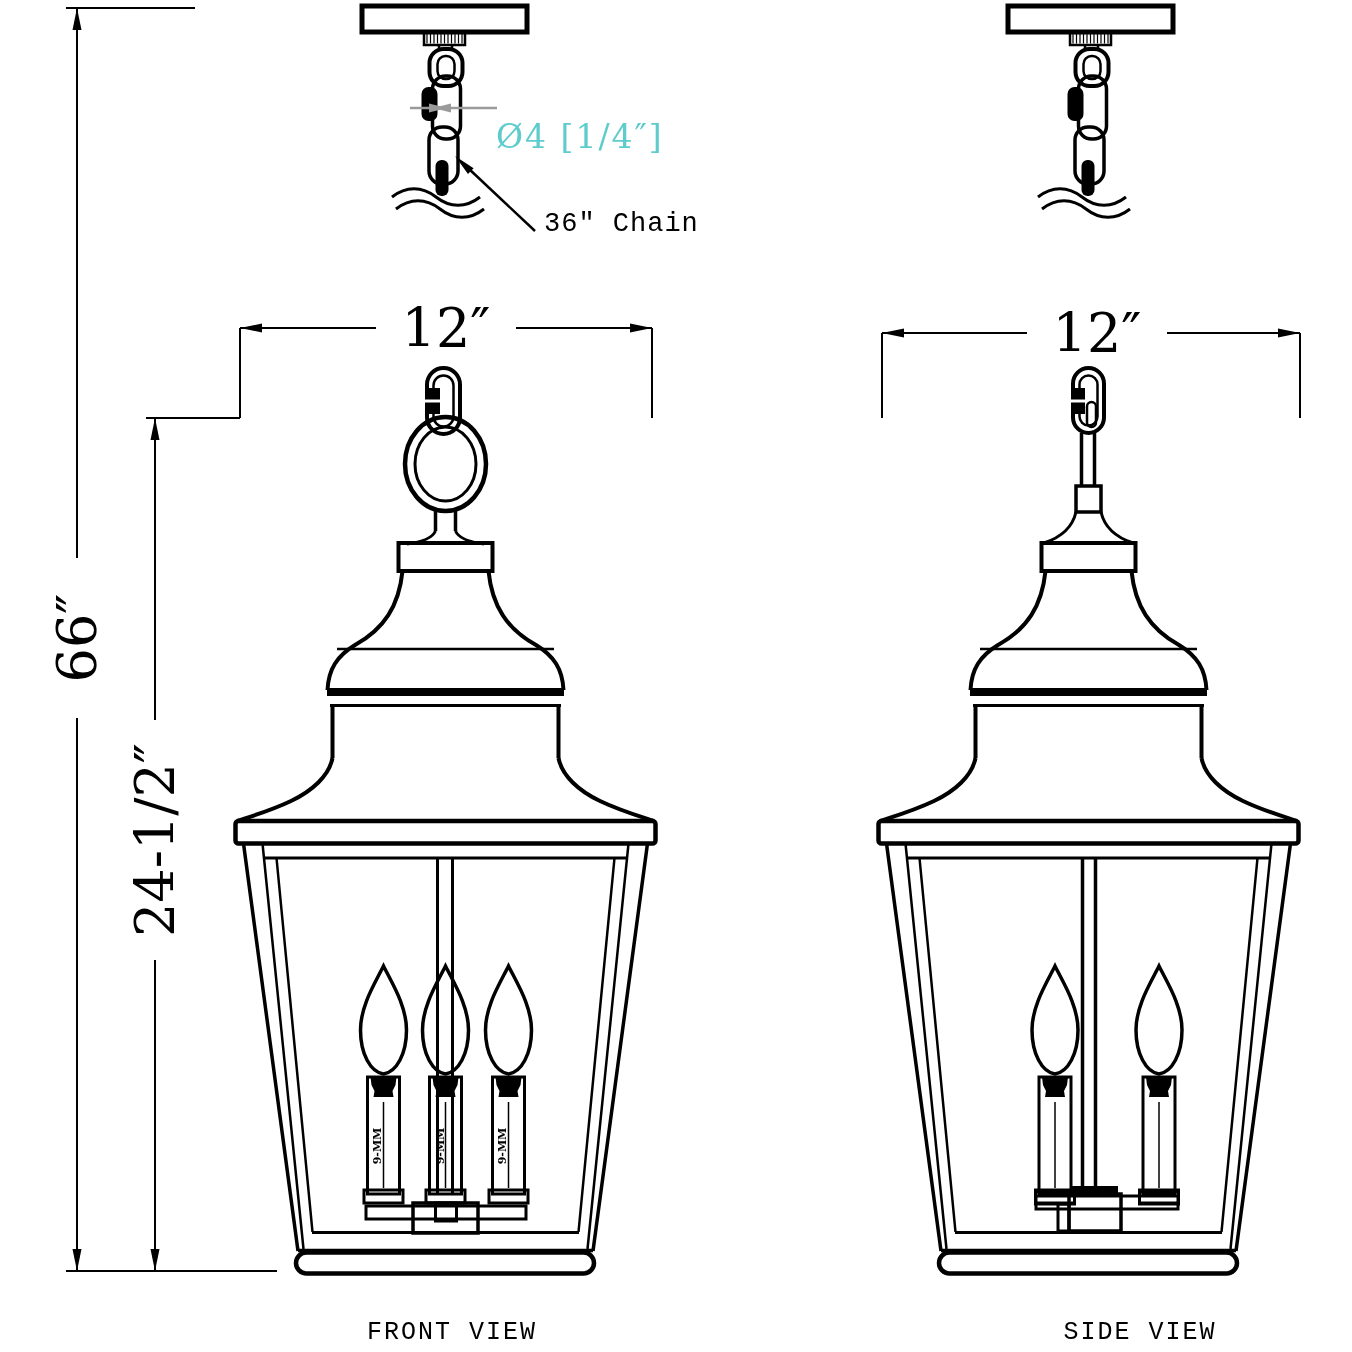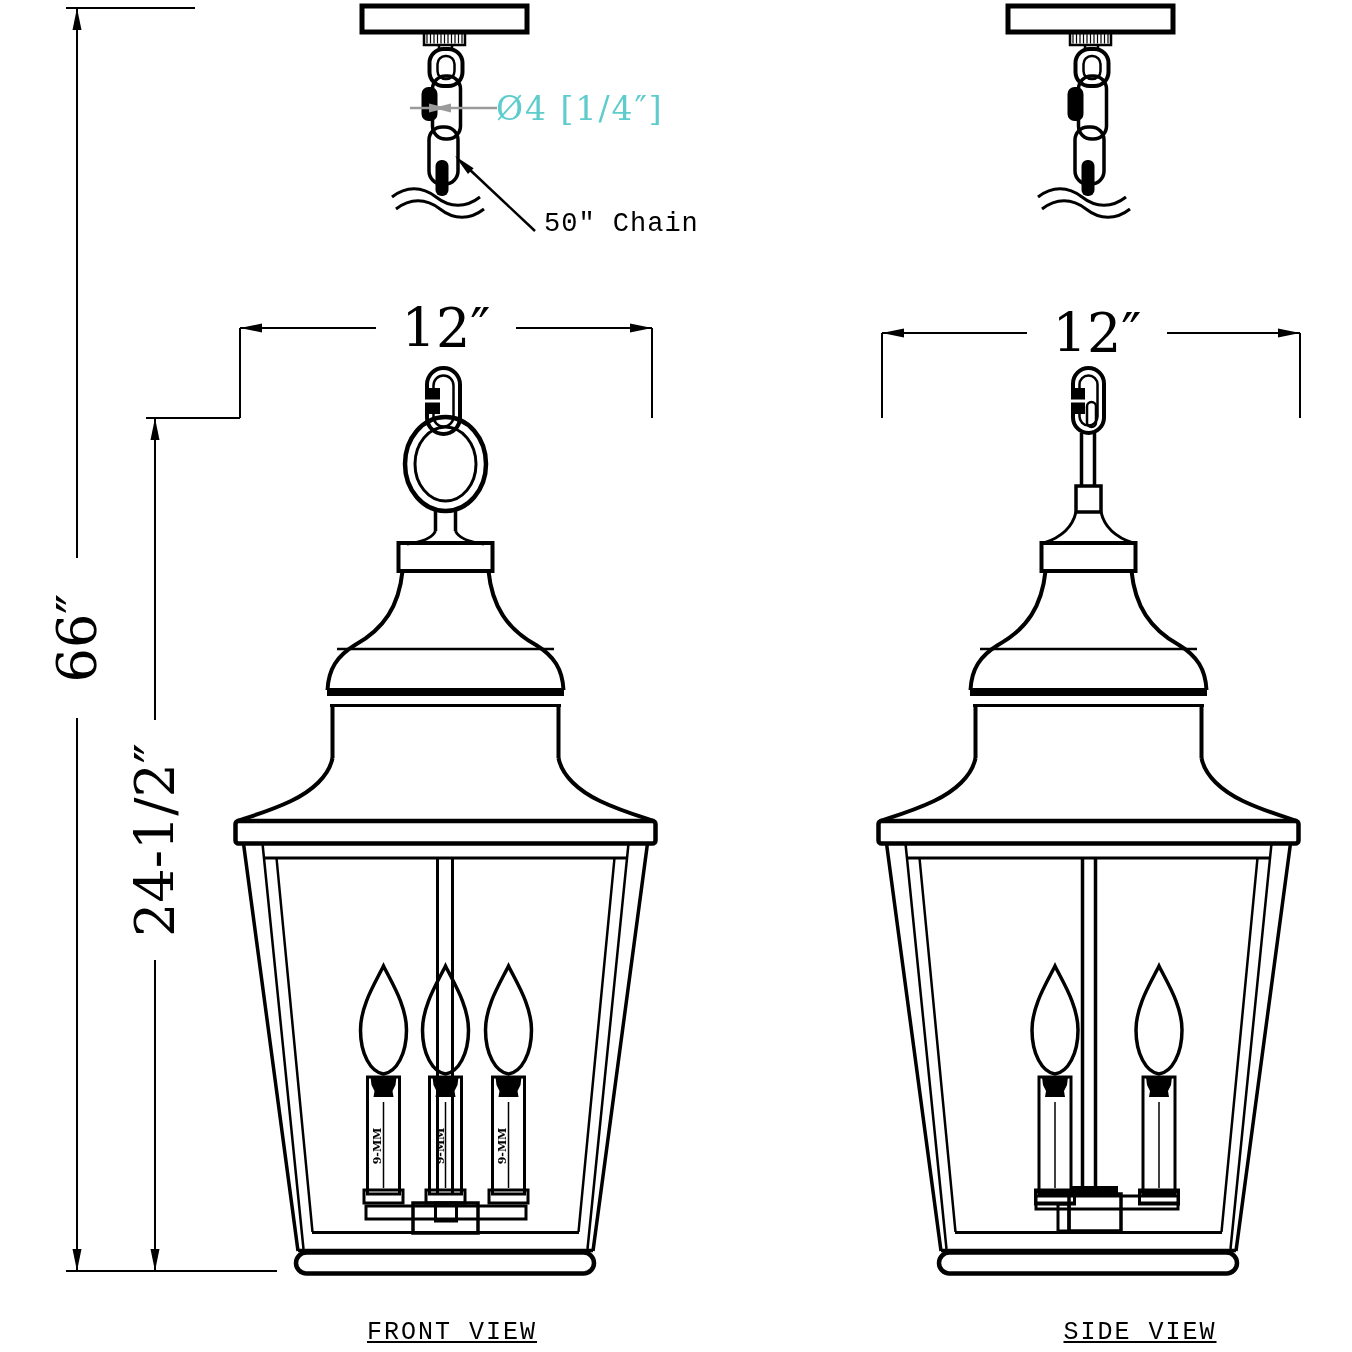--- a/index.html
+++ b/index.html
@@ -6,23 +6,23 @@
   #canvas{position:relative;width:1352px;height:1352px;background:#fff;overflow:hidden;
           font-family:"DejaVu Serif", serif;}
   #drawing{position:absolute;left:0;top:0;}
   #drawing path, #drawing rect, #drawing line, #drawing ellipse, #drawing circle{
     stroke:#000; fill:none; stroke-linecap:butt;
   }
   .lbl{position:absolute;display:flex;align-items:center;justify-content:center;
        color:#000;white-space:nowrap;}
   .dim{font-size:54px;background:#fff;}
   .rot{transform:rotate(-90deg);transform-origin:center center;}
-  .mono{font-family:"Liberation Mono", monospace;font-size:25px;letter-spacing:2px;text-decoration:underline;}
+  .mono{font-family:"Liberation Mono", monospace;font-size:25px;letter-spacing:2px;}
   .note{font-family:"Liberation Mono", monospace;font-size:27px;letter-spacing:1px;}
-  .cyan{color:var(--cyan,#5ecccc);font-size:33px;letter-spacing:2px;}
+  .cyan{color:var(--cyan,#5ecccc);font-size:33px;letter-spacing:2px;margin-top:28px;}
   .tiny{font-size:11px;font-weight:bold;letter-spacing:0px;}
   .grayline{stroke:var(--gray,#9a9a9a) !important;}
   .grayfill{fill:var(--gray,#9a9a9a) !important;stroke:none !important;}
   .blackfill{fill:#000 !important;stroke:none !important;}
   .whiteline{stroke:#fff !important;}
 </style>
 </head>
 <body>
 
 <div id="canvas">
@@ -169,21 +169,21 @@
 <div class="lbl dim rot" style="left:-3px;top:610px;width:160px;height:56px;">66″</div>
 
 <div class="lbl dim rot" style="left:35px;top:812px;width:240px;height:56px;">24-1/2″</div>
 
 <div class="lbl dim" style="left:376px;top:301px;width:140px;height:54px;">12″</div>
 
 <div class="lbl dim" style="left:1027px;top:306px;width:140px;height:54px;">12″</div>
 
 <div class="lbl cyan" style="left:496px;top:90px;height:36px;">Ø4 [1/4″]</div>
 
-<div class="lbl note" style="left:544px;top:209px;height:30px;">50″ Chain</div>
+<div class="lbl note" style="left:544px;top:209px;height:30px;">36″ Chain</div>
 
 <div class="lbl tiny rot" style="left:355px;top:1140px;width:44px;height:12px;">9-MM</div>
 <div class="lbl tiny rot" style="left:418px;top:1140px;width:44px;height:12px;">9-MM</div>
 <div class="lbl tiny rot" style="left:480px;top:1140px;width:44px;height:12px;">9-MM</div>
 
 <div class="lbl mono" style="left:376px;top:1317px;width:152px;height:30px;">FRONT VIEW</div>
 
 <div class="lbl mono" style="left:1069px;top:1317px;width:142px;height:30px;">SIDE VIEW</div>
 
 </div>

